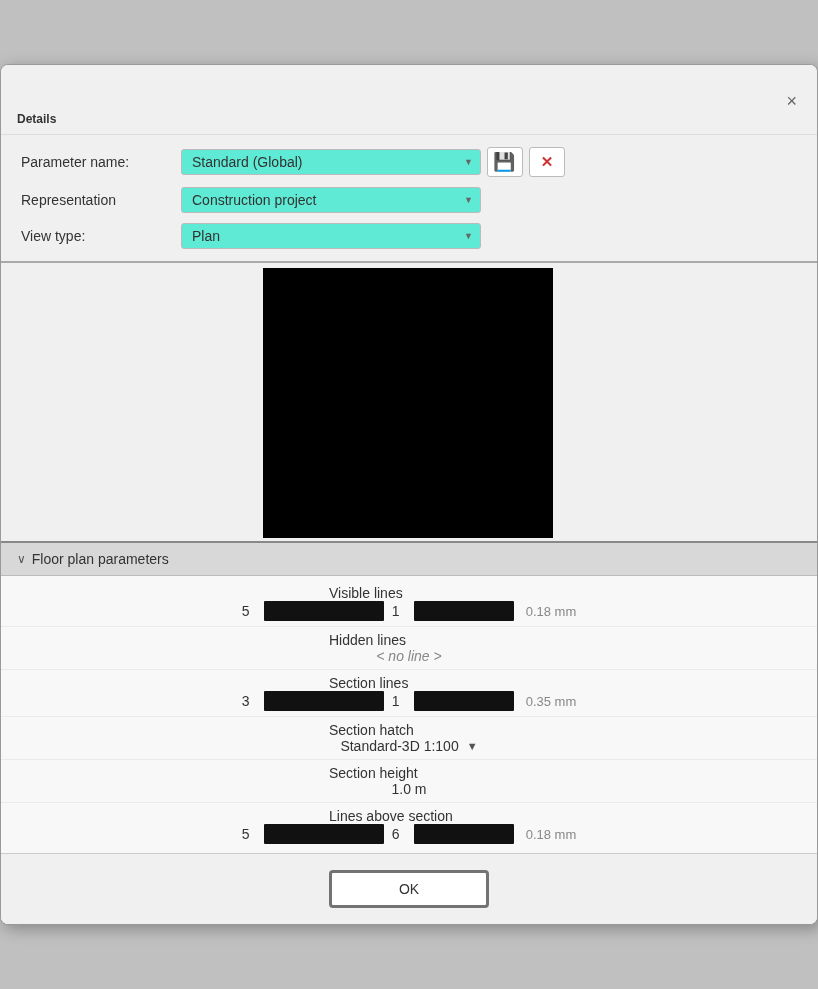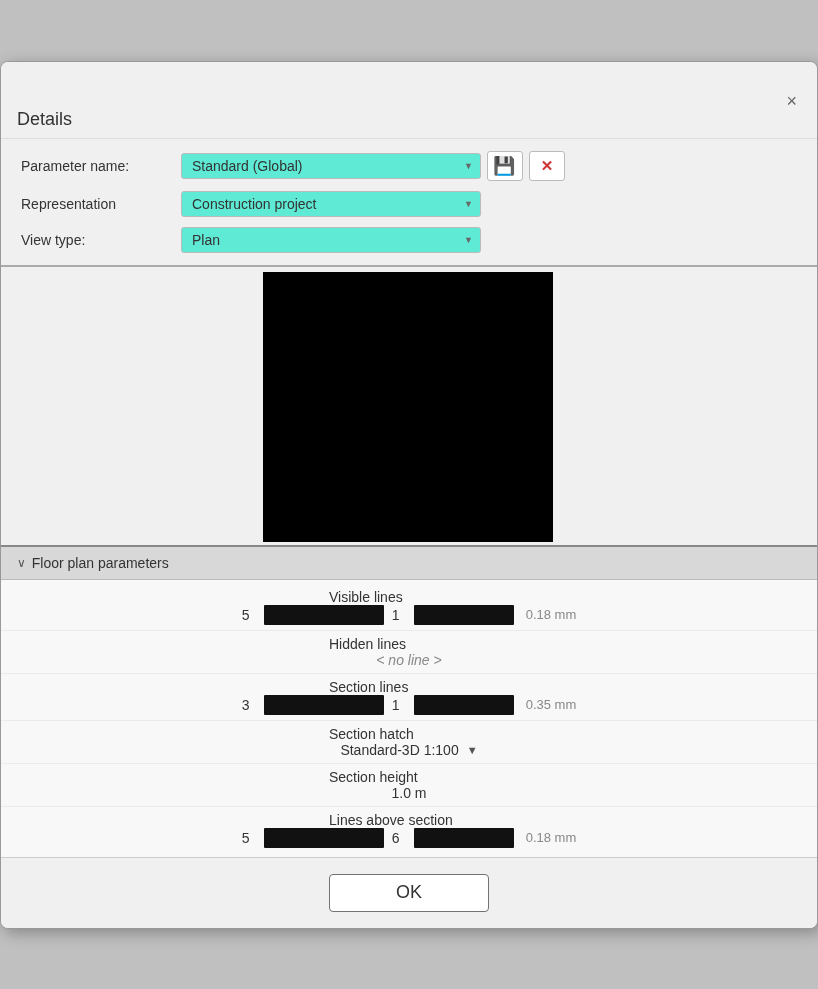--- a/index.html
+++ b/index.html
@@ -22,22 +22,22 @@
     }
     .title-bar {
       background: #f0f0f0;
       display: flex;
       justify-content: space-between;
       align-items: center;
       padding: 10px 16px 8px 16px;
       border-bottom: 1px solid #ddd;
     }
     .title-bar-title {
-      font-size: 18px;
-      font-weight: 400;
+      font-size: 12px;
+      font-weight: 700;
       color: #333;
       margin-top: 37px;
     }
     .close-btn {
       background: none;
       border: none;
       cursor: pointer;
       font-size: 18px;
       color: #666;
       line-height: 1;
@@ -195,23 +195,23 @@
       justify-content: center;
       align-items: center;
       gap: 24px;
       padding: 16px;
       border-top: 1px solid #ccc;
     }
     .footer-btn {
       width: 160px;
       height: 38px;
       background: white;
-      border: 1px solid #737373;
+      border: 3px solid #737373;
       border-radius: 4px;
-      font-size: 18px;
+      font-size: 14px;
       cursor: pointer;
       color: #333;
       text-align: center;
     }
   </style>
 </head>
 <body>
 
 <div class="dialog">
 

